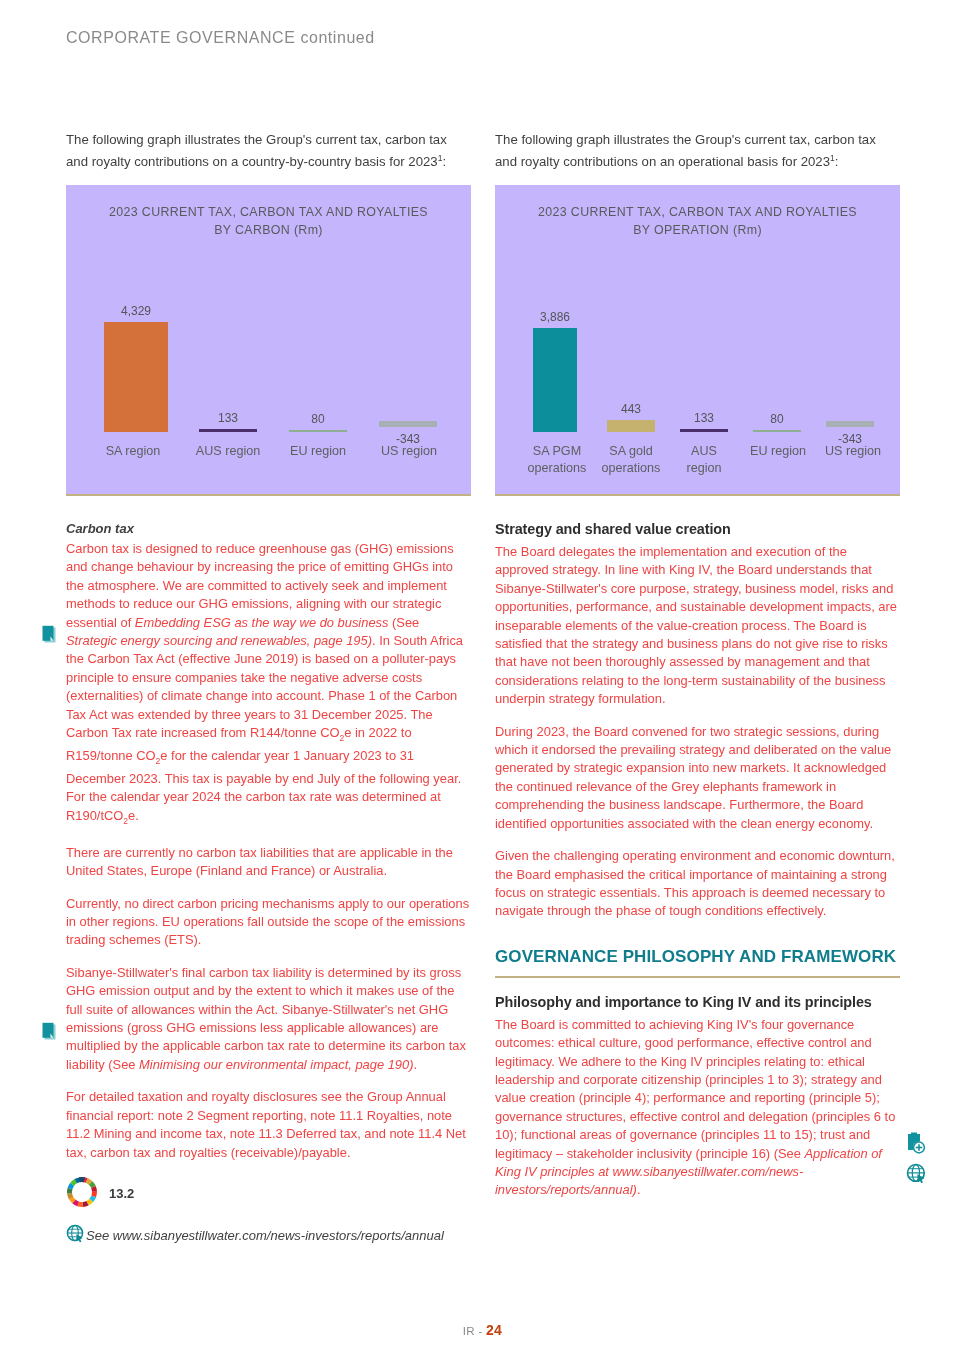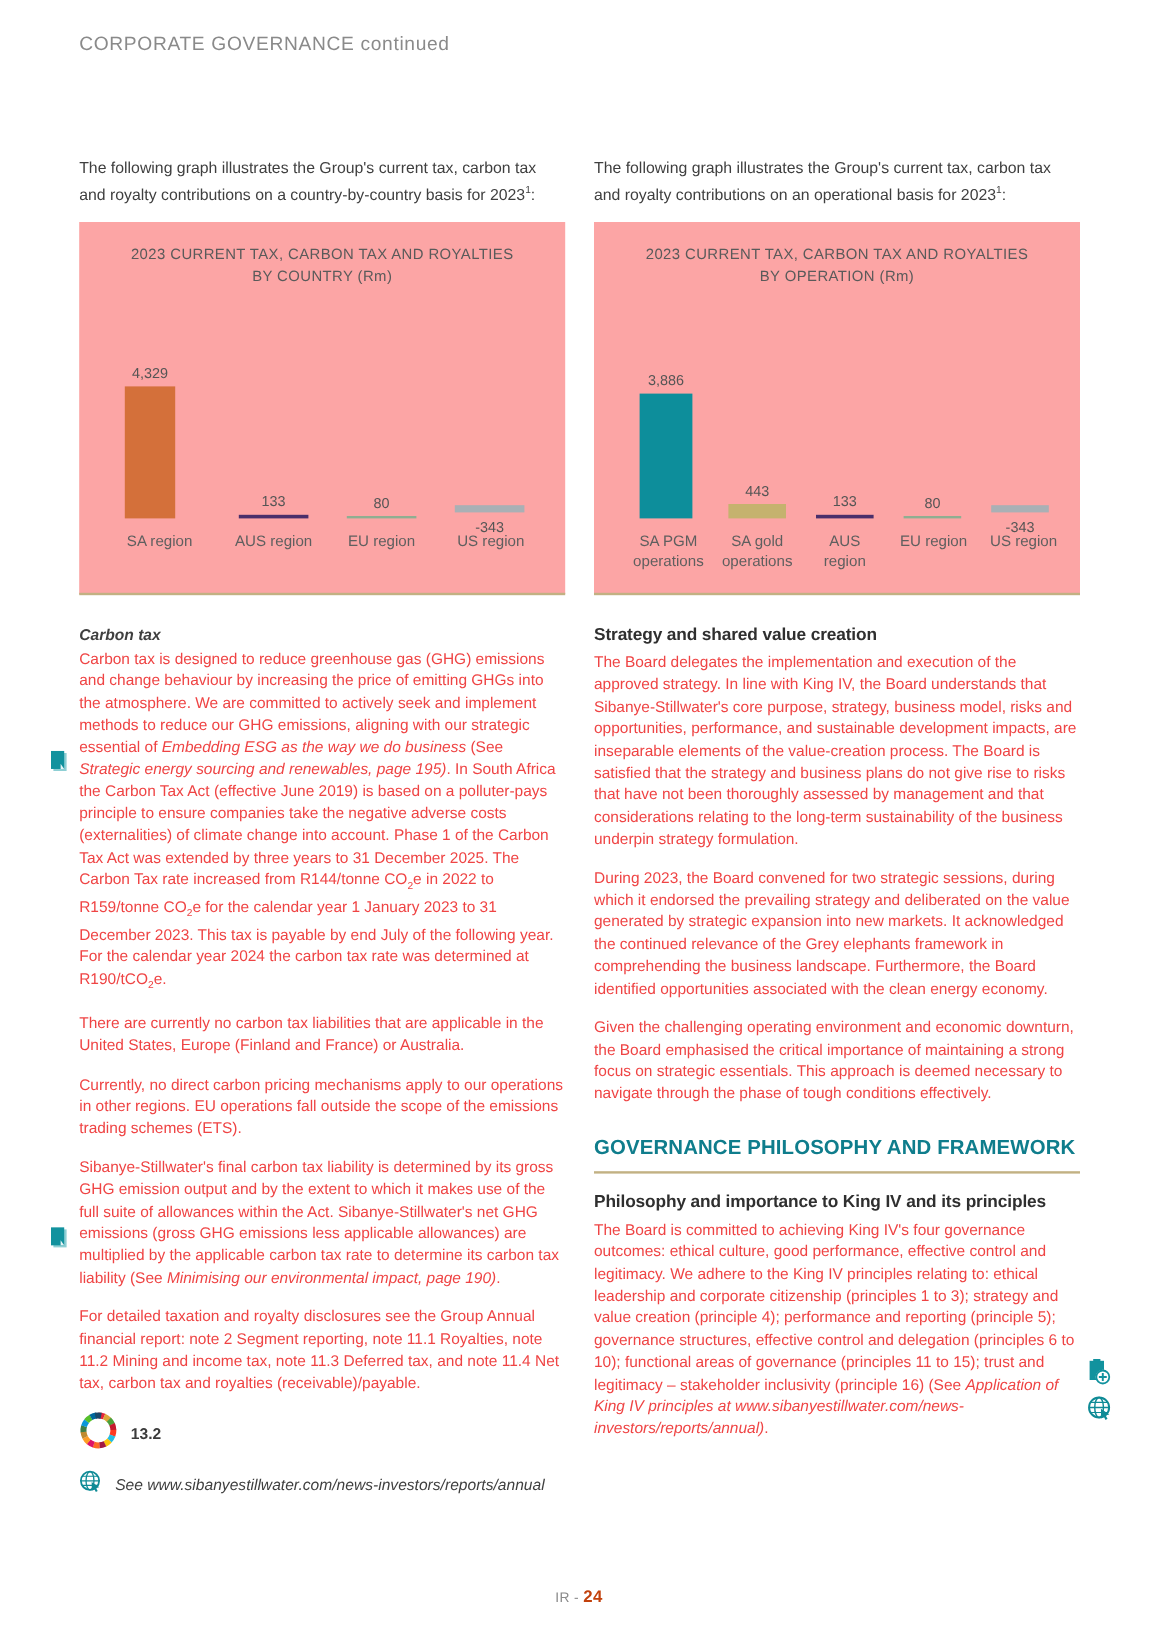--- a/index.html
+++ b/index.html
@@ -49,21 +49,21 @@
   .intro {
     font-size: 13.2px;
     line-height: 19px;
     color: #3f3f3f;
     margin: 0 0 14px 0;
   }
   .intro sup { font-size: 8.5px; vertical-align: super; }
 
   
   .chart-panel {
-    background: #fca5a5;
+    background: #c4b5fd;
     width: 405px;
     height: 310px;
     position: relative;
     box-sizing: border-box;
   }
   .chart-title {
     position: absolute;
     top: 18px;
     left: 0;
     right: 0;
@@ -170,21 +170,20 @@
   }
   .sdg-num {
     font-size: 13px;
     font-weight: bold;
     color: #3b3b3b;
   }
   .link-row {
     display: flex;
     align-items: center;
     margin-top: 12px;
-    gap: 10px;
   }
   .link-text {
     font-size: 13px;
     font-style: italic;
     color: #3f3f3f;
   }
   .link-text .url { font-style: italic; }
 
   
   .footer {
@@ -212,26 +211,26 @@
   <div class="col-left">
 
     <p class="intro">
       <span>The following graph illustrates the Group's current tax, carbon tax</span><br>
       <span>and royalty contributions on a country-by-country basis for 2023</span><sup>1</sup><span>:</span>
     </p>
 
     <div class="chart-panel">
       <div class="chart-title">
         <span>2023 CURRENT TAX, CARBON TAX AND ROYALTIES</span><br>
-        <span>BY COUNTRY (Rm)</span>
+        <span>BY CARBON (Rm)</span>
       </div>
 
       <div class="plot">
 
-        <div class="bar-col" style="left:38px;width:42px;">
+        <div class="bar-col" style="left:38px;width:64px;">
           <div class="bar-val">4,329</div>
           <div class="bar-rect" style="height:110px;background:#d4703a;"></div>
         </div>
 
         <div class="bar-col" style="left:133px;width:58px;">
           <div class="bar-val">133</div>
           <div class="bar-rect" style="height:3px;background:#4a2f6b;"></div>
         </div>
 
         <div class="bar-col" style="left:223px;width:58px;">

